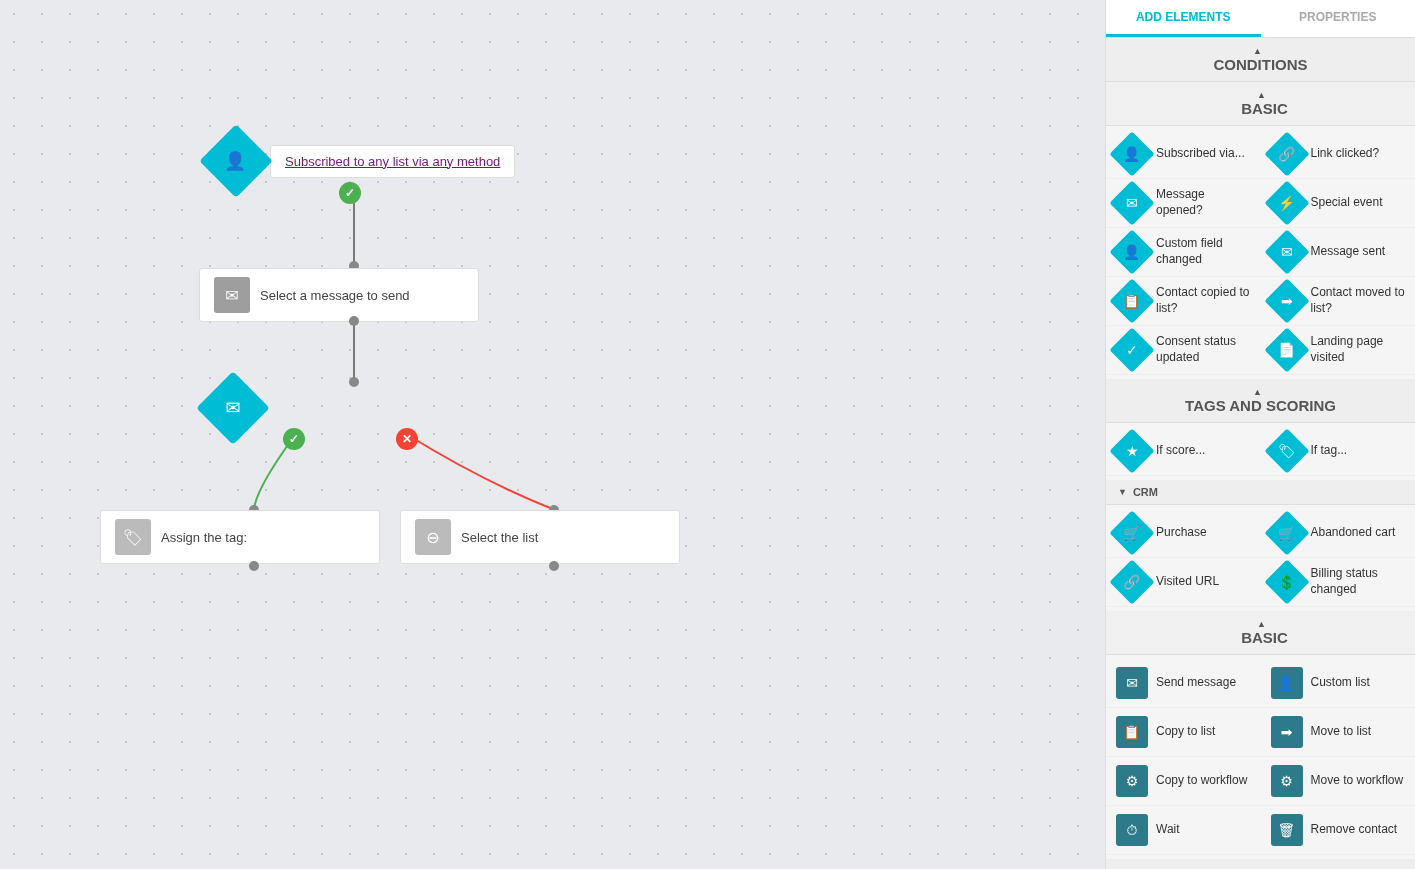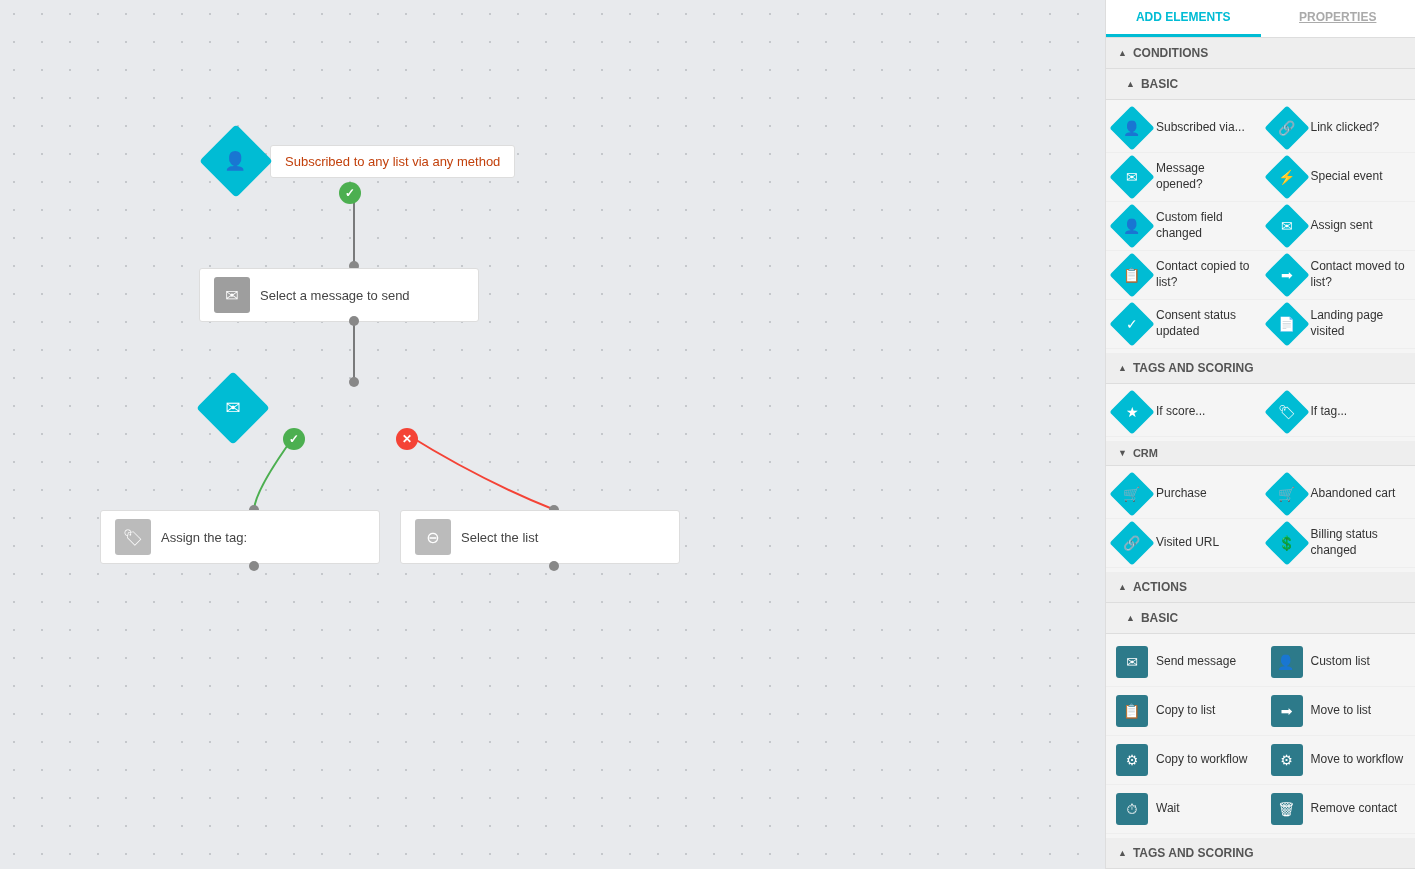--- a/index.html
+++ b/index.html
@@ -64,23 +64,24 @@
       transform: translate(-50%, -50%) rotate(-45deg);
       color: #fff;
       font-size: 18px;
     }
     .diamond-label {
       background: #fff;
       border: 1px solid #ddd;
       border-radius: 3px;
       padding: 8px 14px;
       font-size: 13px;
-      color: #c2410c;
+      color: #701a75;
       margin-left: 8px;
       min-width: 180px;
+      text-decoration: underline;
     }
 
     
     .connector-dot {
       width: 10px;
       height: 10px;
       background: #888;
       border-radius: 50%;
       position: absolute;
     }
@@ -135,34 +136,34 @@
       color: #333;
       cursor: pointer;
       border-bottom: 3px solid transparent;
     }
     .panel-tab.active {
       border-bottom: 3px solid #00bcd4;
       color: #00bcd4;
     }
     .panel-tab.inactive {
       color: #aaa;
-      text-decoration: underline;
     }
 
     .section-header {
       display: flex;
       align-items: center;
       padding: 8px 12px;
       background: #eee;
-      font-size: 12px;
+      font-size: 15px;
       font-weight: bold;
       color: #555;
       cursor: pointer;
       user-select: none;
       border-bottom: 1px solid #ddd;
+      flex-direction: column;
     }
     .section-header .arrow {
       margin-right: 6px;
       font-size: 9px;
     }
     .section-header.expanded .arrow::before { content: '▲'; }
 
     .elements-grid {
       display: grid;
       grid-template-columns: 1fr 1fr;
@@ -335,21 +336,21 @@
     <div class="element-item">
       <div class="element-icon cyan">
           <span class="element-icon-inner">👤</span>
         </div>
       <span class="element-label">Custom field changed</span>
     </div>
     <div class="element-item">
       <div class="element-icon cyan">
           <span class="element-icon-inner">✉</span>
         </div>
-      <span class="element-label">Assign sent</span>
+      <span class="element-label">Message sent</span>
     </div>
 
     <div class="element-item">
       <div class="element-icon cyan">
           <span class="element-icon-inner">📋</span>
         </div>
       <span class="element-label">Contact copied to list?</span>
     </div>
     <div class="element-item">
       <div class="element-icon cyan">
@@ -418,24 +419,20 @@
       <span class="element-label">Visited URL</span>
     </div>
     <div class="element-item">
       <div class="element-icon cyan">
           <span class="element-icon-inner">💲</span>
         </div>
       <span class="element-label">Billing status changed</span>
     </div>
   </div>
 
-  <div class="section-header expanded">
-    <span class="arrow"></span>
-    <span>ACTIONS</span>
-  </div>
 
   <div class="section-header expanded" style="background:#f0f0f0; padding-left:20px;">
     <span class="arrow"></span>
     <span>BASIC</span>
   </div>
 
   <div class="elements-grid">
     <div class="element-item">
       <div class="action-icon">✉</div>
       <span class="element-label">Send message</span>

